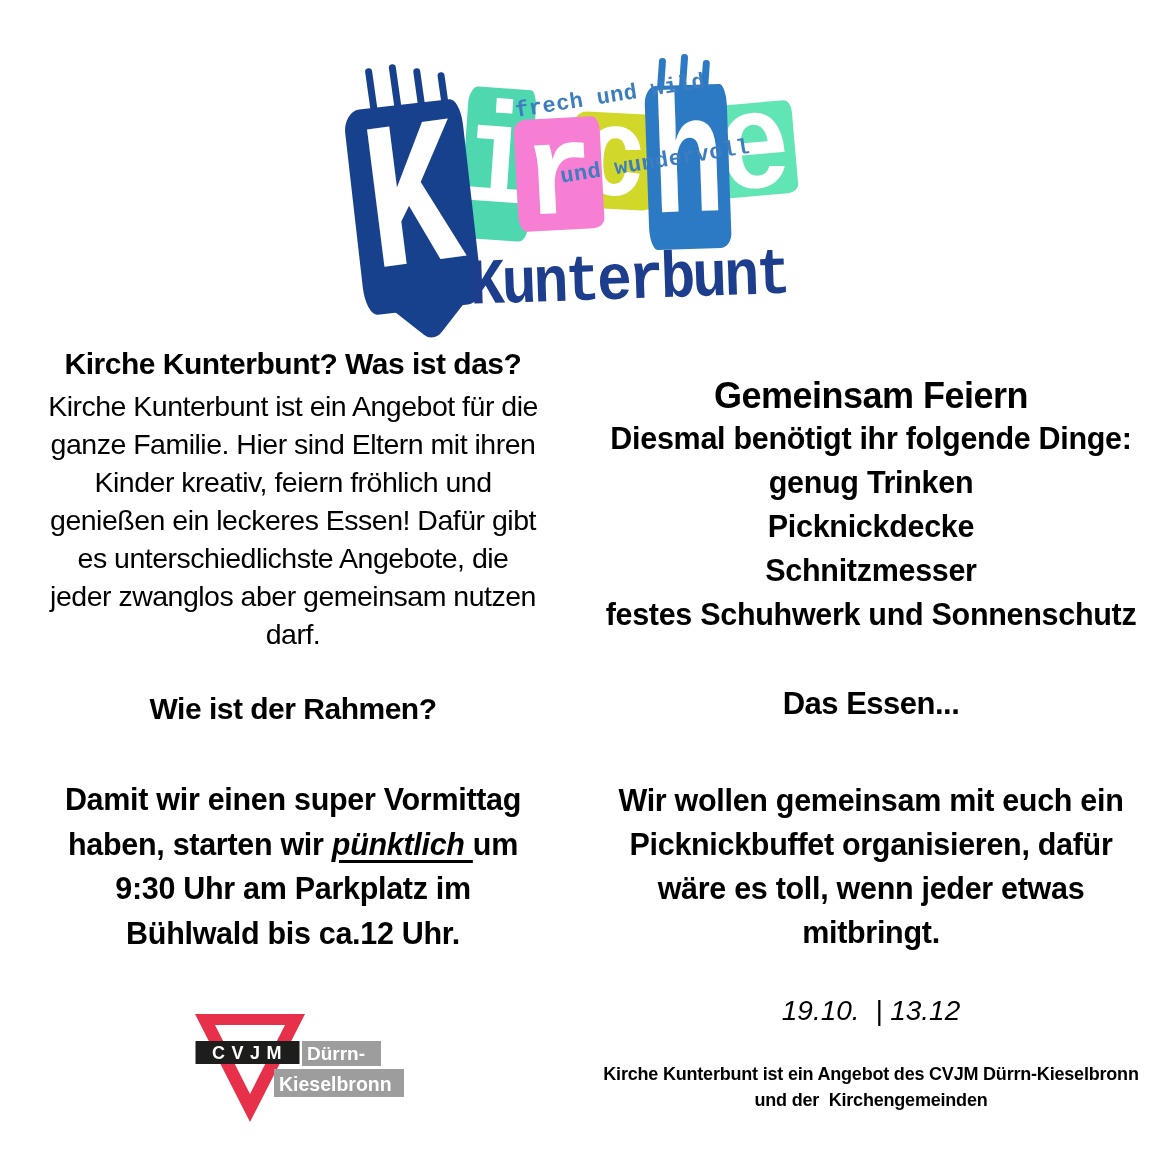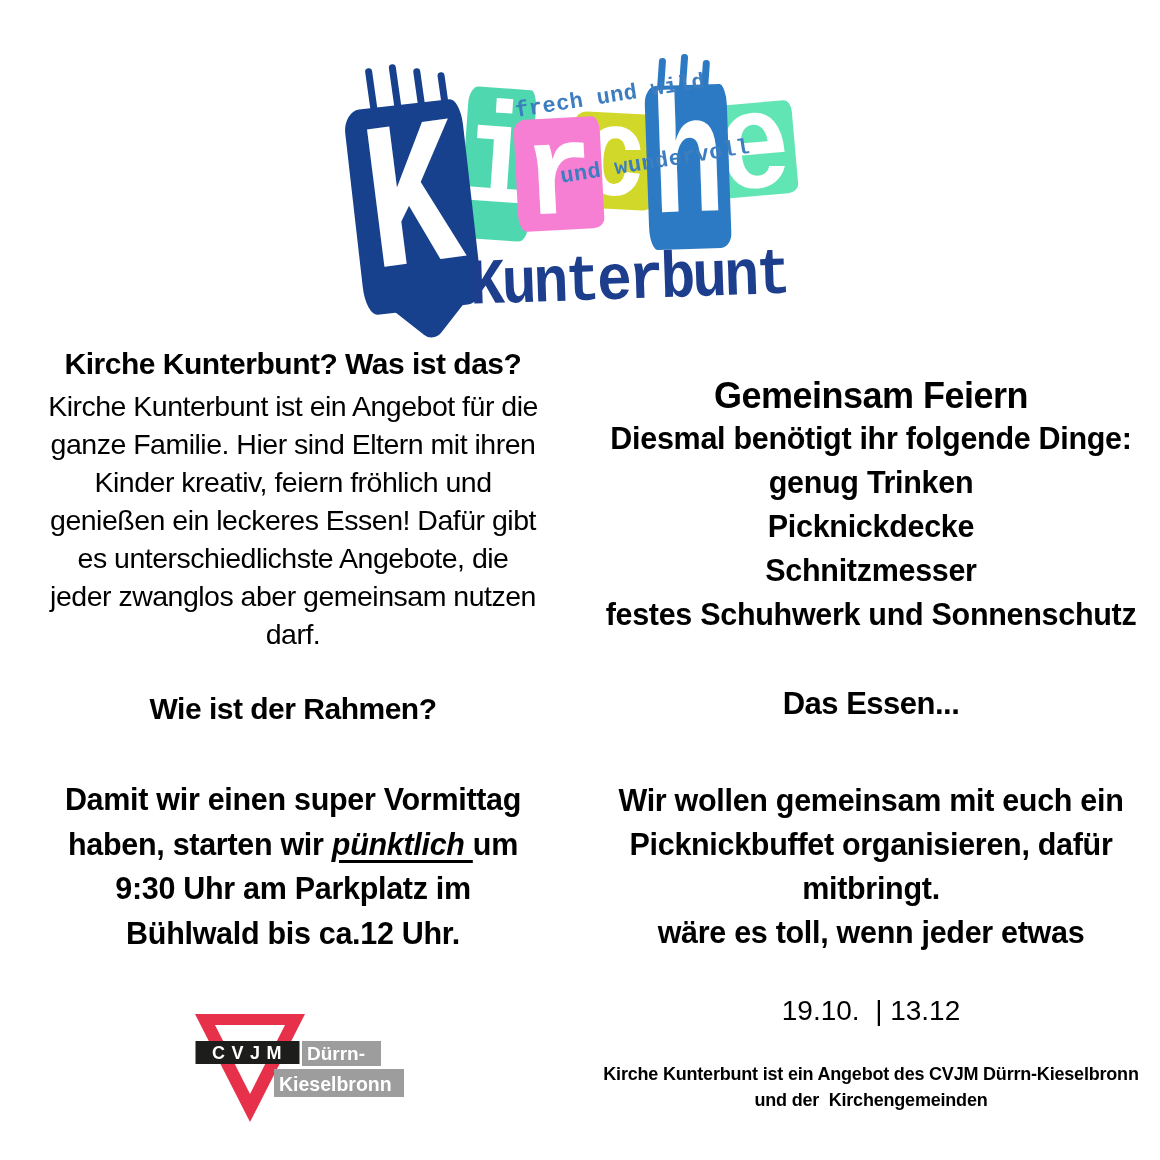--- a/index.html
+++ b/index.html
@@ -52,21 +52,21 @@
   #left-schedule{left:15px;top:777px;width:556px;font-size:30.5px;font-weight:bold;
                  line-height:44.5px;letter-spacing:-0.3px;}
   .ul{text-decoration:underline;text-decoration-thickness:3px;text-underline-offset:5px;font-style:italic;}
   #right-h1{left:585px;top:349px;width:572px;font-size:36px;font-weight:bold;letter-spacing:-0.5px;margin-top:26px;}
   #right-needs{left:585px;top:416px;width:572px;font-size:30.5px;font-weight:bold;
                line-height:44px;letter-spacing:-0.3px;}
   #right-h2{left:585px;top:680px;width:572px;font-size:31px;font-weight:bold;letter-spacing:-0.5px;margin-top:6px;}
   #right-food{left:585px;top:778px;width:572px;font-size:30.5px;font-weight:bold;
               line-height:44px;letter-spacing:-0.3px;}
   #dates-label{left:585px;top:951px;width:572px;font-size:28px;}
-  #dates-value{left:585px;top:995px;width:572px;font-size:28px;}
+  #dates-value{left:585px;top:995px;width:572px;font-size:28px;font-style:italic;}
   #credit{left:585px;top:1062px;width:572px;font-size:18px;font-weight:bold;
           line-height:25.5px;letter-spacing:-0.2px;}
 
   
   #cvjm{position:absolute;left:185px;top:1008px;width:230px;height:125px;}
   #cvjm text{font-family:"Liberation Sans","DejaVu Sans",sans-serif;font-weight:bold;}
 </style>
 </head>
 <body>
 
@@ -138,22 +138,22 @@
     <div class="ln">Picknickdecke</div>
     <div class="ln">Schnitzmesser</div>
     <div class="ln">festes Schuhwerk und Sonnenschutz</div>
   </div>
 
   <div class="tb" id="right-h2">Das Essen...</div>
 
   <div class="tb" id="right-food">
     <div class="ln">Wir wollen gemeinsam mit euch ein</div>
     <div class="ln">Picknickbuffet organisieren, dafür</div>
+    <div class="ln">wäre es toll, wenn jeder etwas</div>
     <div class="ln">mitbringt.</div>
-    <div class="ln">wäre es toll, wenn jeder etwas</div>
   </div>
 
   <div class="tb ln" id="dates-value">19.10.  | 13.12</div>
 
   <svg id="cvjm" viewBox="0 0 230 125" xmlns="http://www.w3.org/2000/svg">
     <polygon points="10,6 120,6 65,114" style="fill: rgb(231, 48, 73);"></polygon>
     <polygon points="30,17 100,17 65,86" fill="#ffffff"></polygon>
     <rect x="10.5" y="33" width="104" height="23" style="fill: rgb(29, 29, 27);"></rect>
     <rect x="117" y="33" width="79" height="25" style="fill: rgb(157, 157, 157);"></rect>
     <rect x="89" y="61" width="130" height="28" style="fill: rgb(157, 157, 157);"></rect>

